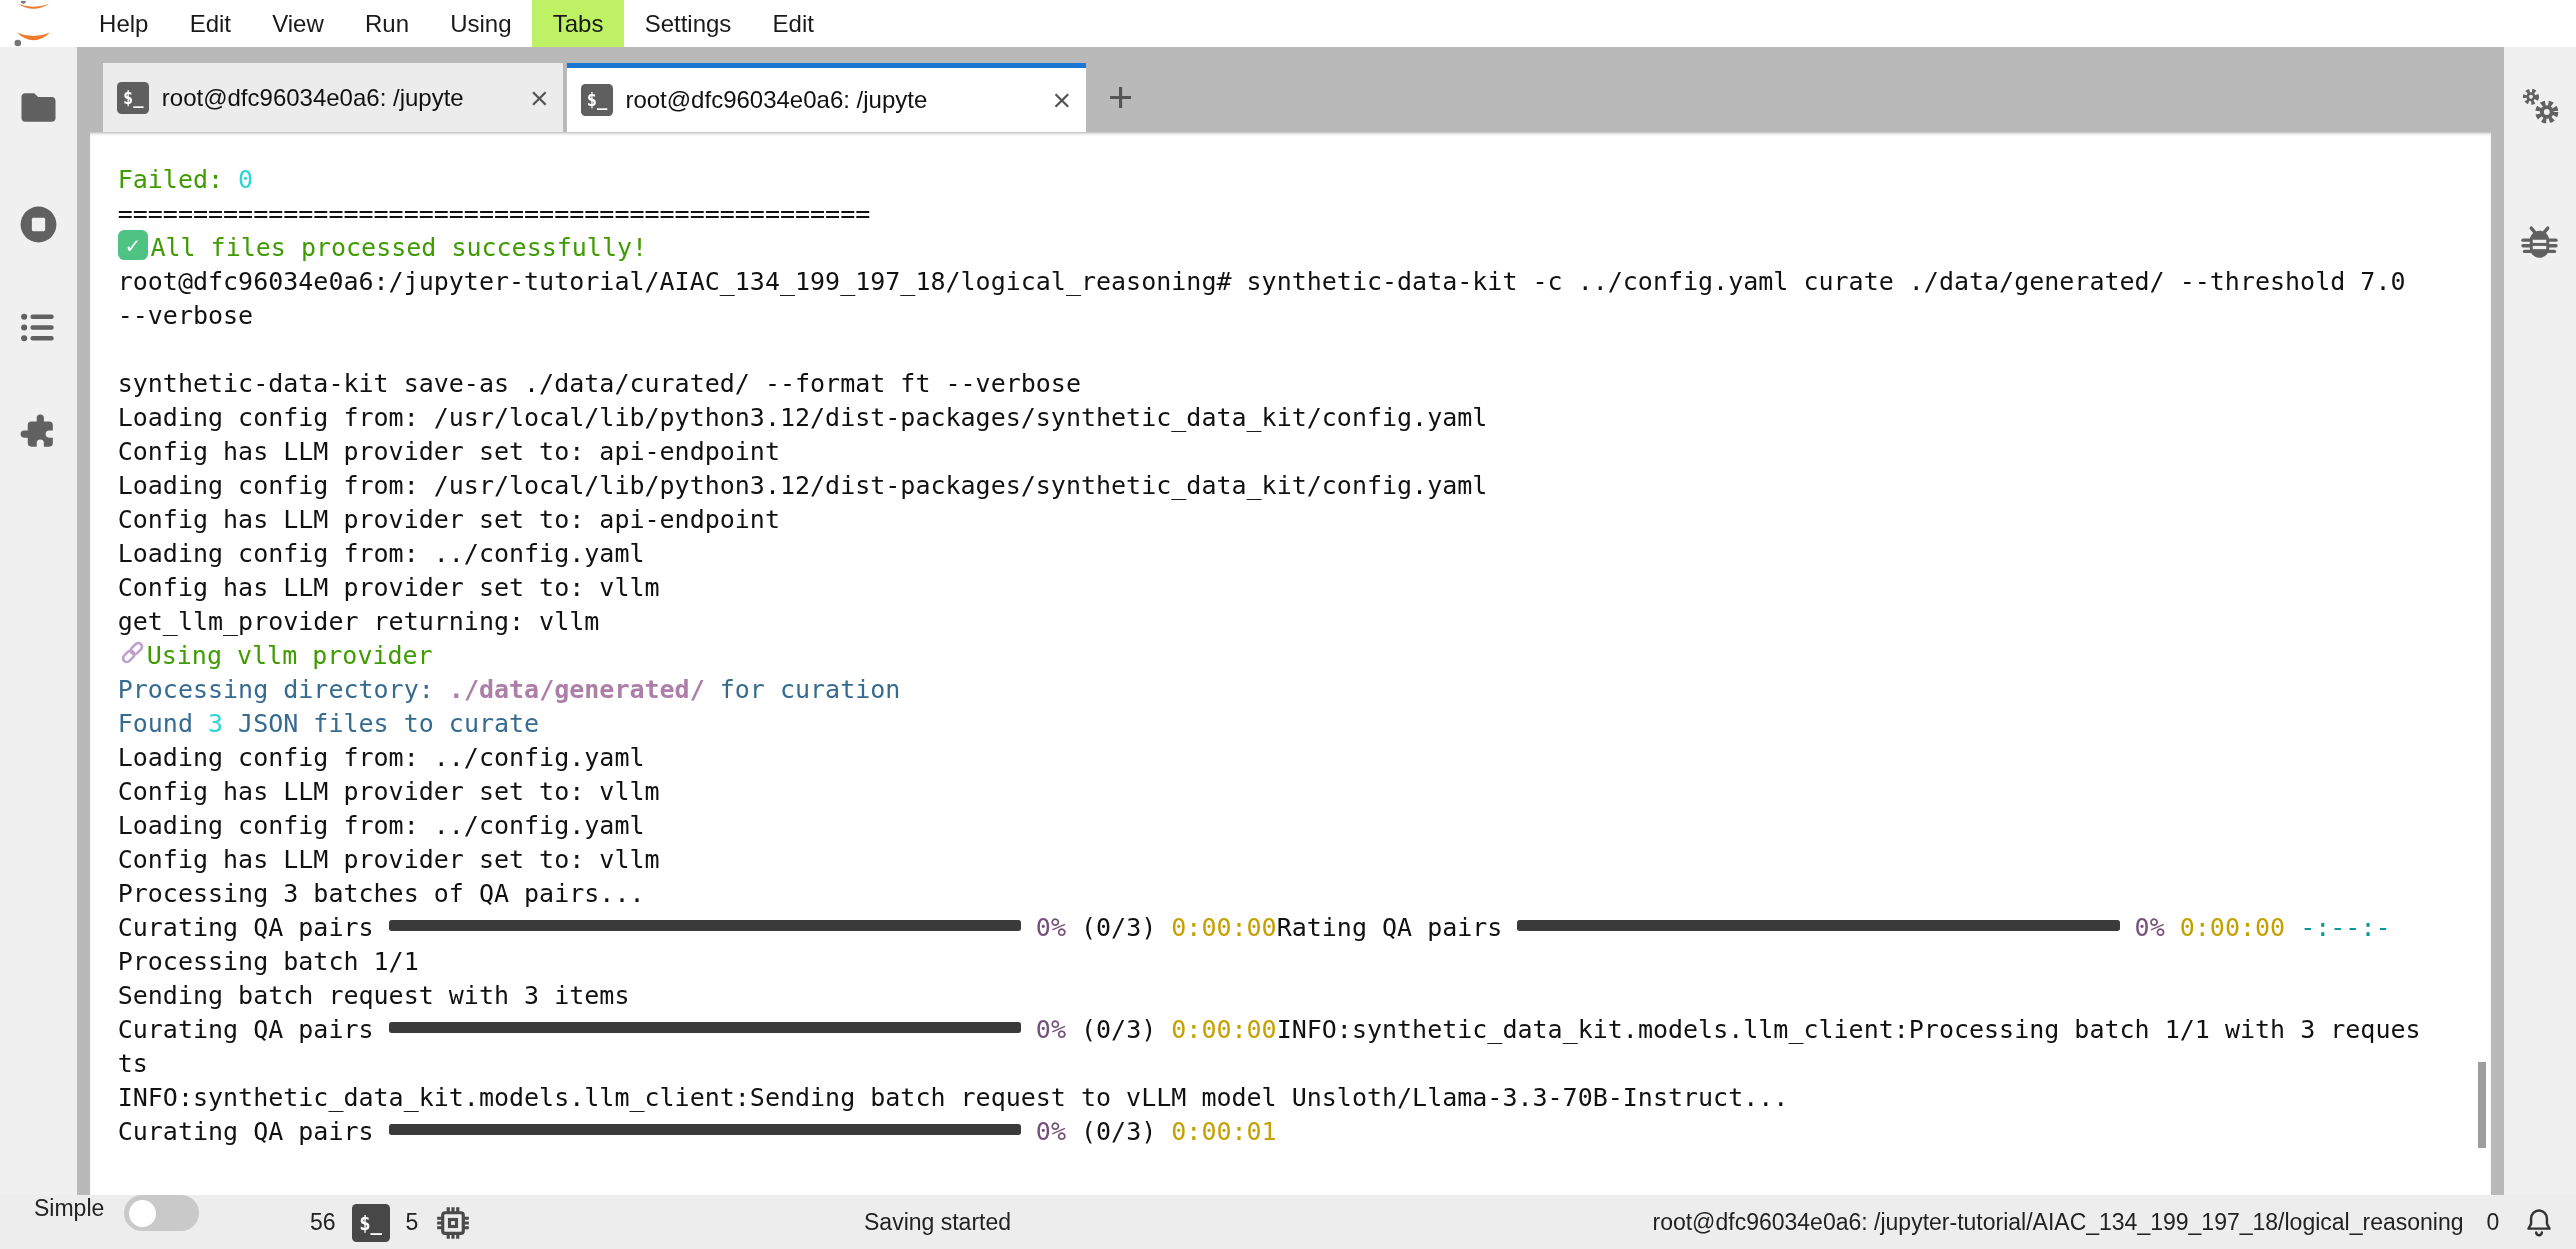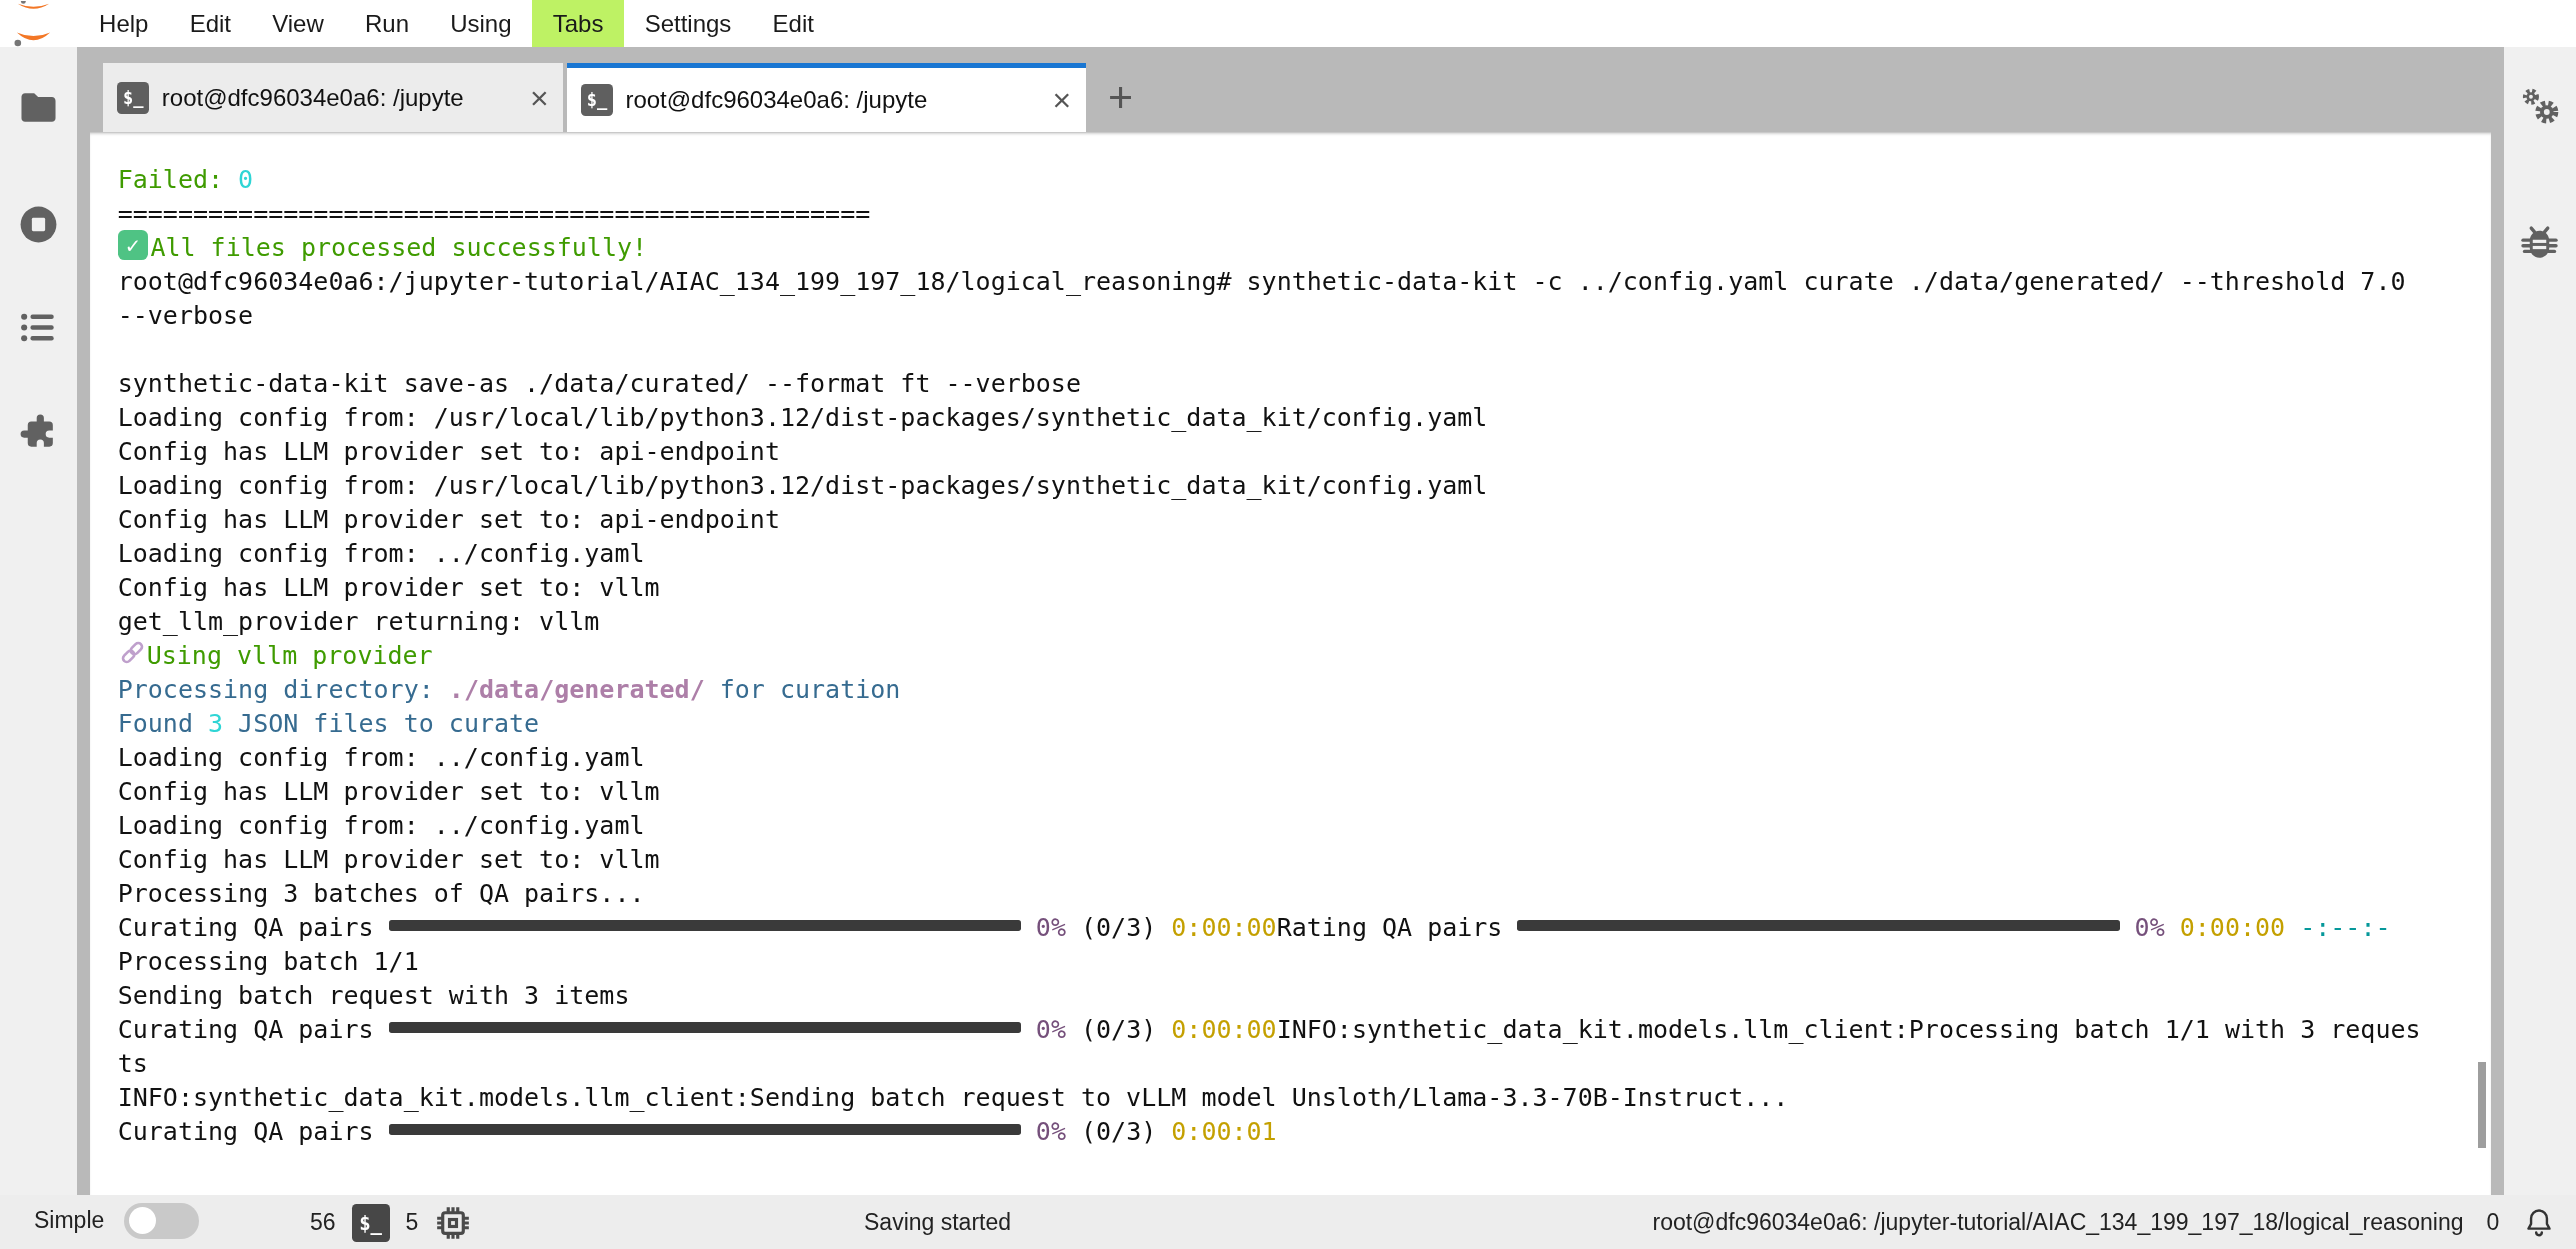--- a/index.html
+++ b/index.html
@@ -42,21 +42,21 @@
   .pbar{display:inline-block;height:10.7px;background:#3a3a3a;border-radius:2.7px;vertical-align:middle;
     position:relative;top:-2.7px;}
   .check-icon{display:inline-block;width:30px;height:30px;background:#4fc384;border-radius:6.3px;
     color:#fff;font-size:22.4px;font-weight:bold;line-height:30px;text-align:center;
     vertical-align:middle;position:relative;top:-3.6px;margin-right:2.7px;}
   .link-icon{display:inline-block;width:29px;height:29px;vertical-align:middle;position:relative;top:-3.6px;}
   .scroll-thumb{position:absolute;right:5.4px;top:929px;width:8px;height:86px;background:#9e9e9e;}
   
   .statusbar{position:absolute;left:0;bottom:0;width:100%;height:55px;background:#ededed;
     font-size:23px;color:#222;}
-  .sb-left{position:absolute;left:34px;top:0;height:51px;display:flex;align-items:center;gap:19.7px;}
+  .sb-left{position:absolute;left:34px;top:0;height:51px;display:flex;align-items:flex-start;gap:19.7px;}
   .sb-counts{position:absolute;left:310px;top:0;height:55px;display:flex;align-items:center;gap:16px;}
   .sb-save{position:absolute;left:864px;top:0;height:55px;display:flex;align-items:center;}
   .sb-right{position:absolute;right:19.7px;top:0;height:55px;display:flex;align-items:center;gap:23px;}
   .toggle{width:75px;height:36px;border-radius:18px;background:#c9c9c9;position:relative;}
   .toggle-knob{position:absolute;left:4.5px;top:4.5px;width:27px;height:27px;border-radius:50%;background:#ffffff;}
   .sb-term-badge{width:38px;height:38px;background:#474747;border-radius:4.5px;color:#fff;
     font-family:"DejaVu Sans Mono",monospace;font-weight:bold;font-size:19px;line-height:38px;text-align:center;}
 </style>
 </head>
 <body>

